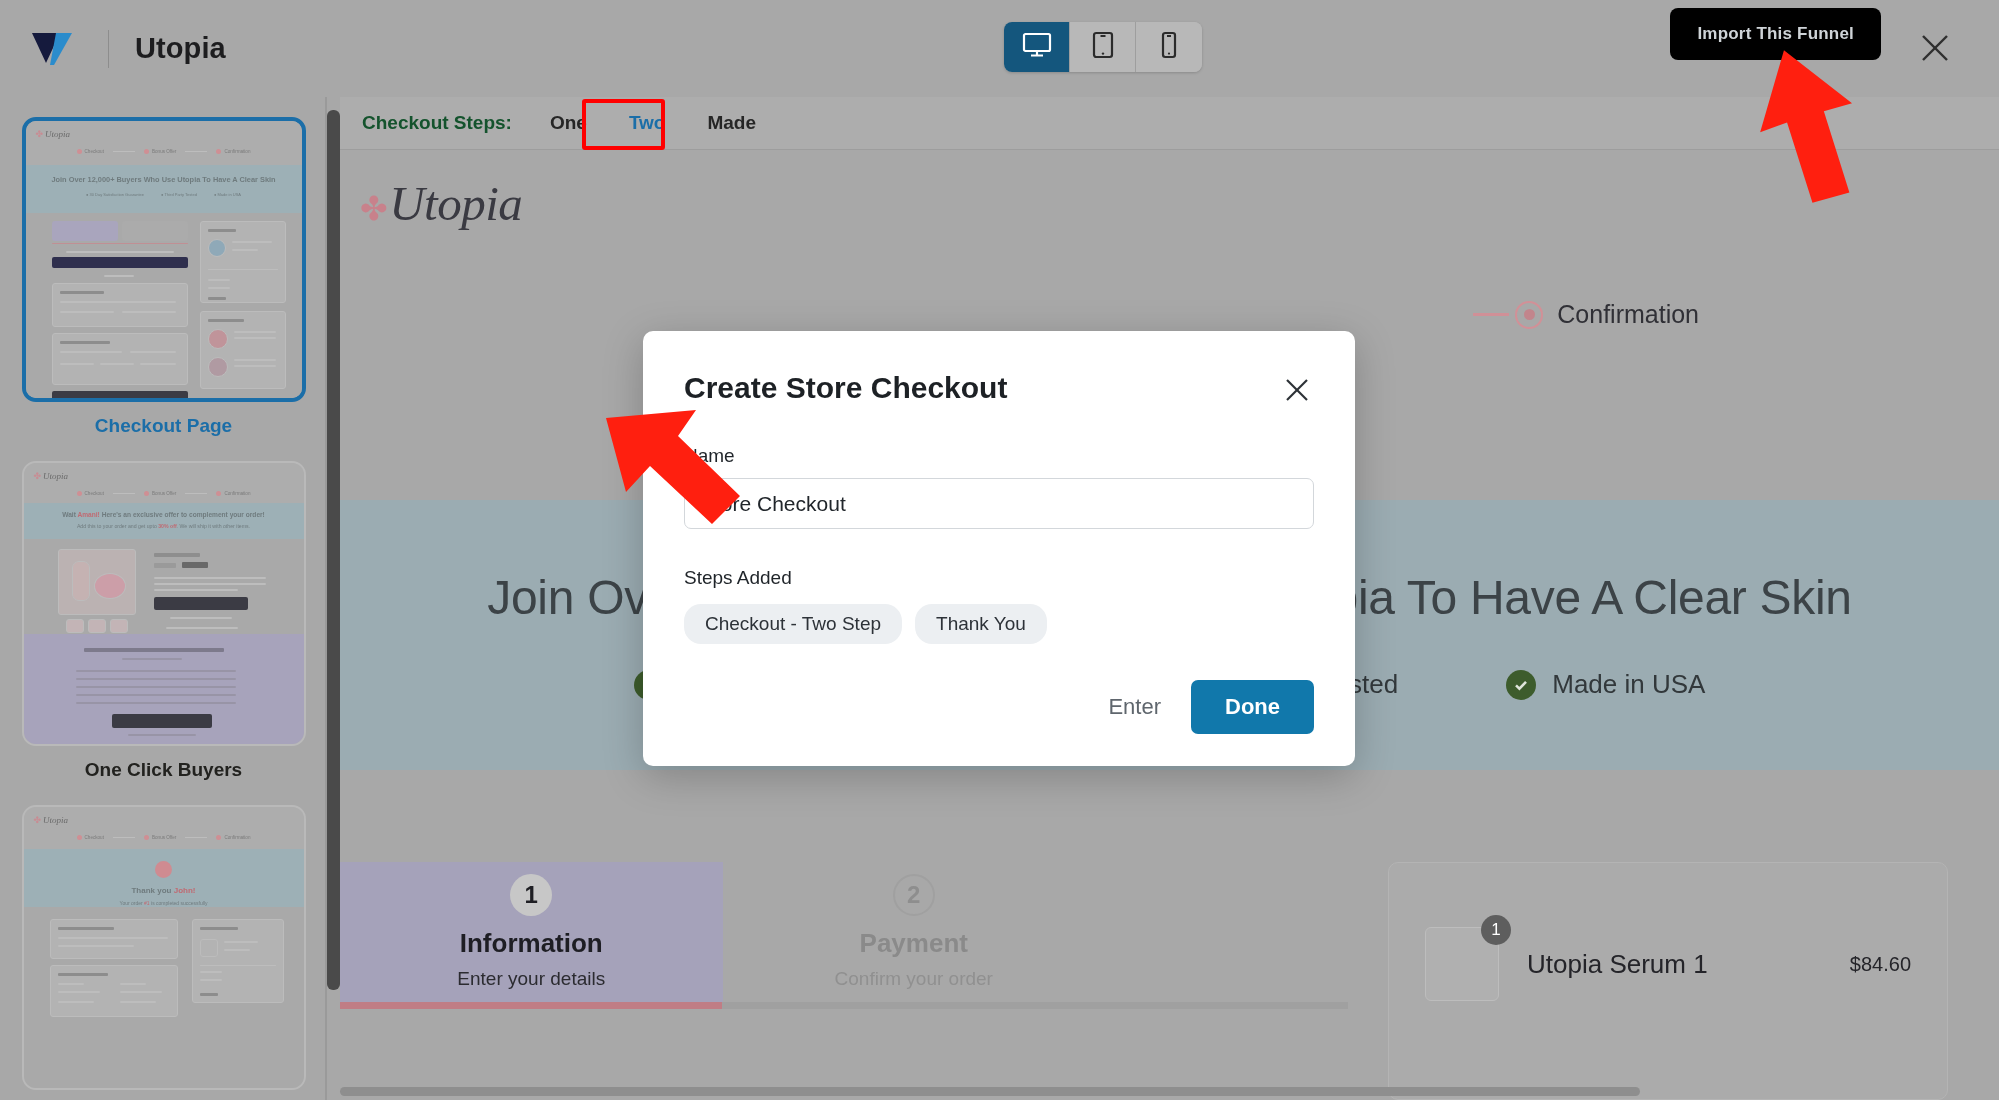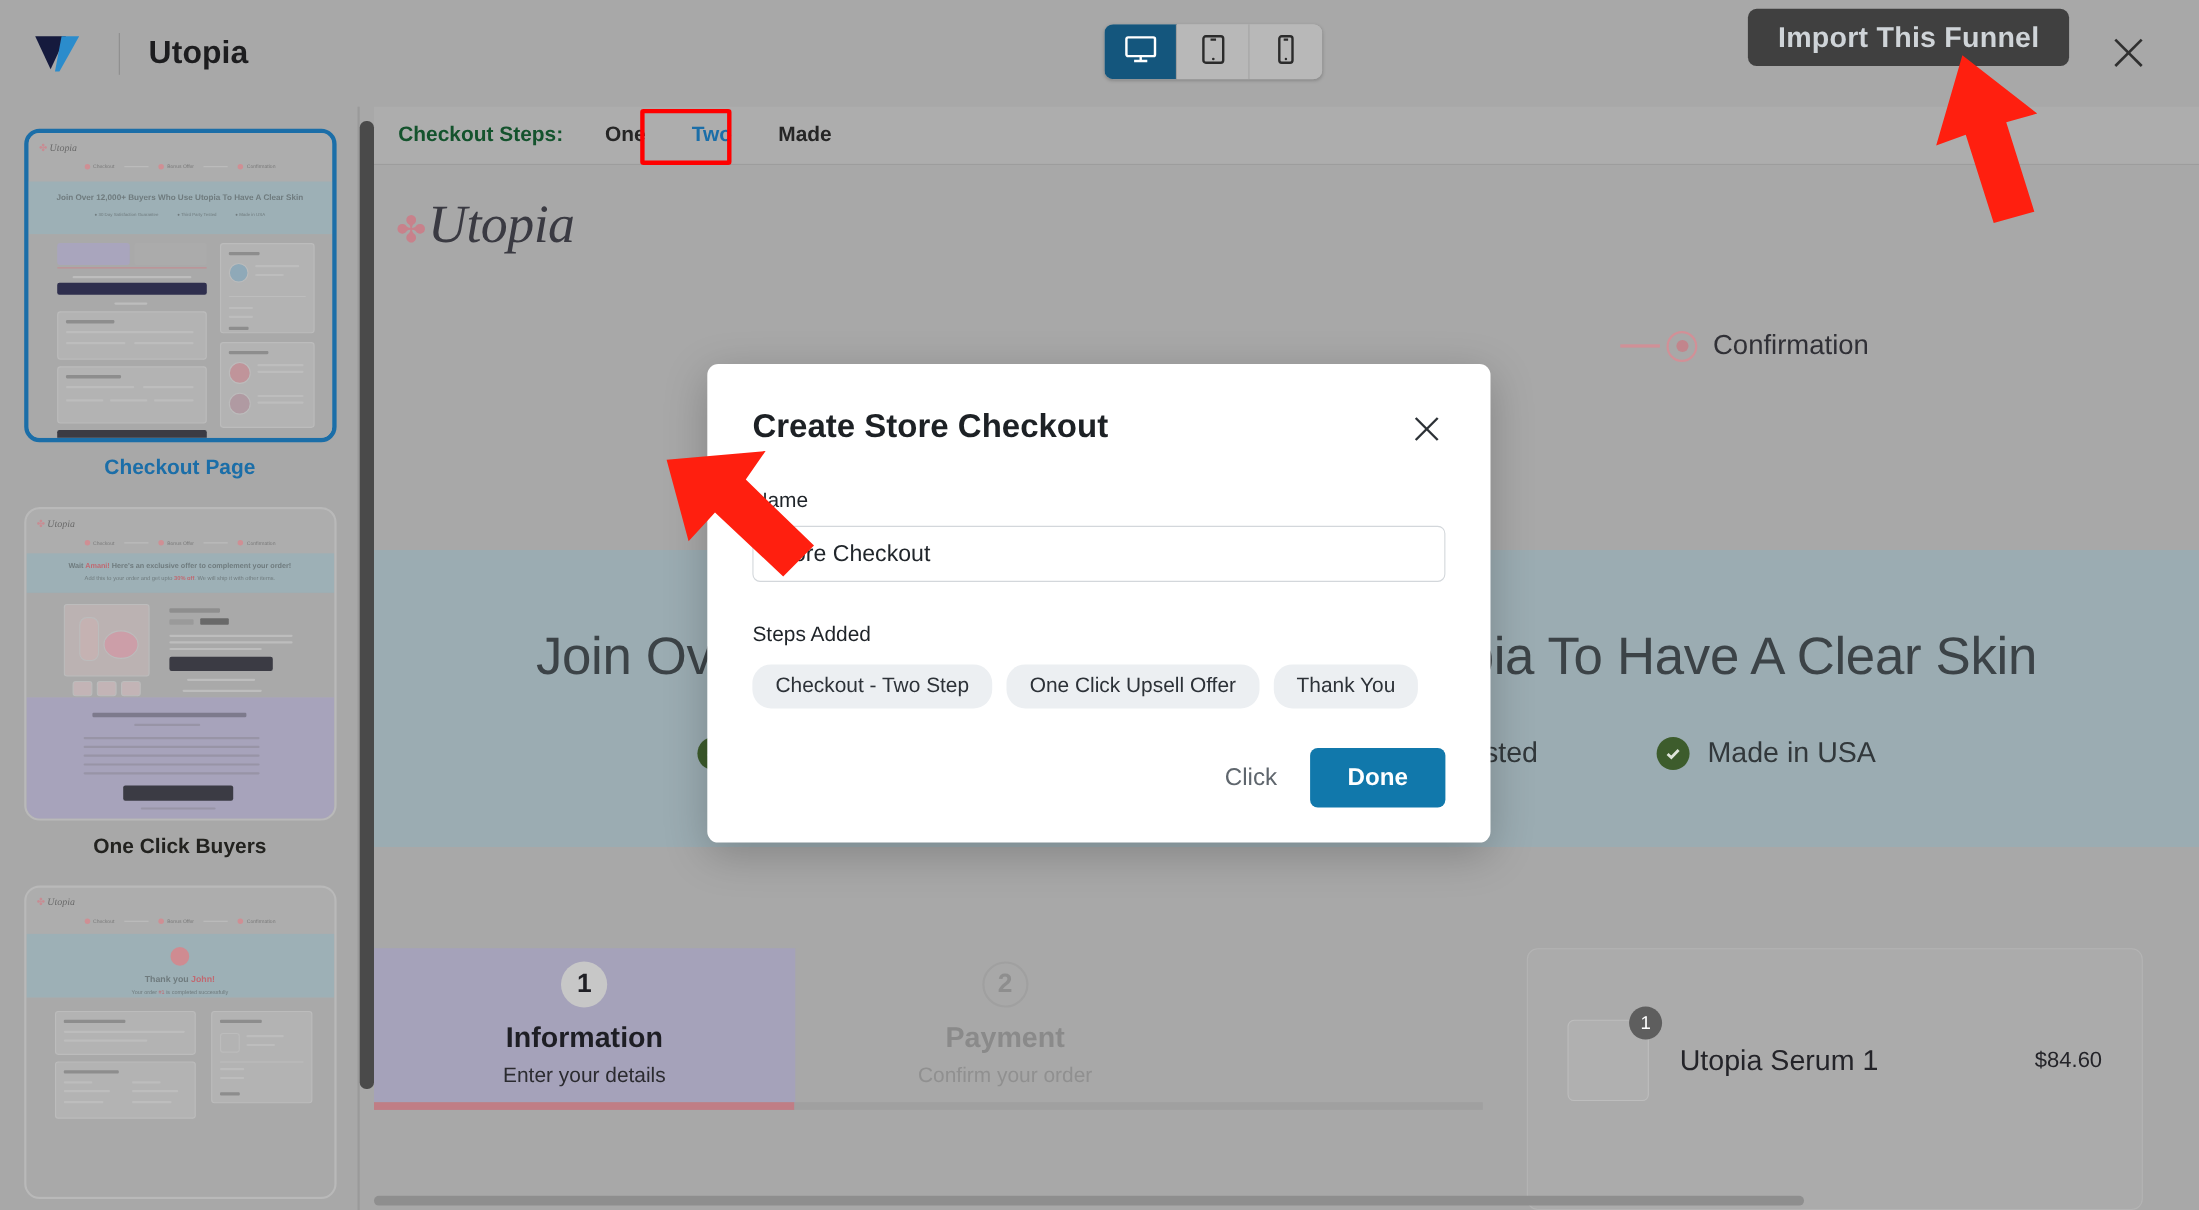--- a/index.html
+++ b/index.html
@@ -40,23 +40,23 @@
   }
   .device-btn:last-child { border-right: none; }
   .device-btn.active { background: #14567d; }
   .device-btn.active svg { stroke: #ffffff; fill: none; }
   .device-btn svg { stroke: #2b2b2b; fill: none; stroke-width: 2.2; }
 
   
   .import-btn {
     position: absolute; right: 118px; top: 8px;
     height: 52px; padding: 0 27px;
-    background: #404040; color: #cfd4d8;
+    background: #000000; color: #cfd4d8;
     border: none; border-radius: 8px;
-    font-size: 26px; font-weight: 700;
+    font-size: 17px; font-weight: 700;
     font-family: "Liberation Sans", sans-serif;
     cursor: pointer; letter-spacing: .2px;
     display: flex; align-items: center;
   }
   .close-x {
     position: absolute; right: 44px; top: 28px;
     width: 40px; height: 40px; cursor: pointer;
   }
   .close-x svg { stroke: #2f2f2f; stroke-width: 2.4; }
 
@@ -587,26 +587,25 @@
         </svg>
       </div>
     </div>
 
     <div class="field-label">Name</div>
     <input class="text-input" type="text" value="Store Checkout" style="">
 
     <div class="field-label">Steps Added</div>
     <div class="chips">
       <div class="chip">Checkout - Two Step</div>
-      <div class="chip">One Click Upsell Offer</div>
       <div class="chip">Thank You</div>
     </div>
 
     <div class="modal-actions">
-      <button class="btn-cancel">Click</button>
+      <button class="btn-cancel">Enter</button>
       <button class="btn-done">Done</button>
     </div>
   </div>
 
   <div class="modal-overlay">
     <svg class="arrow arrow-import" width="130" height="160" viewBox="0 0 130 160">
       <polygon points="55,0 115,62 86,66 100,150 62,155 48,72 20,78" fill="#ff1f0f" transform="rotate(-8 65 80)"></polygon>
     </svg>
     <svg class="arrow arrow-input" width="140" height="130" viewBox="0 0 140 130">
       <polygon points="6,18 96,10 78,36 140,96 112,124 50,66 26,92" fill="#ff1f0f"></polygon>

